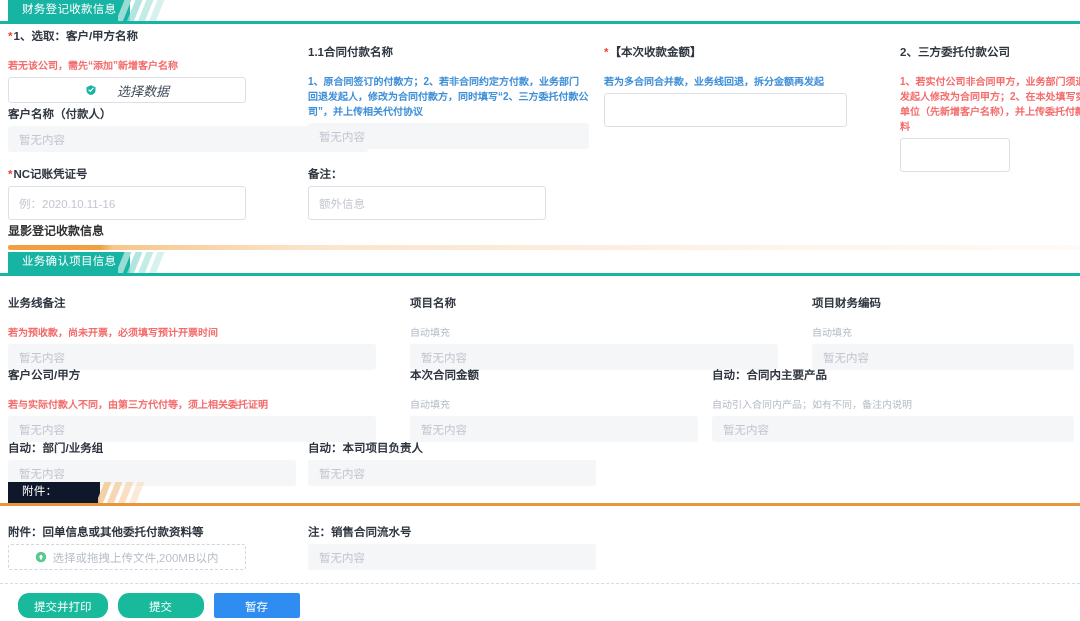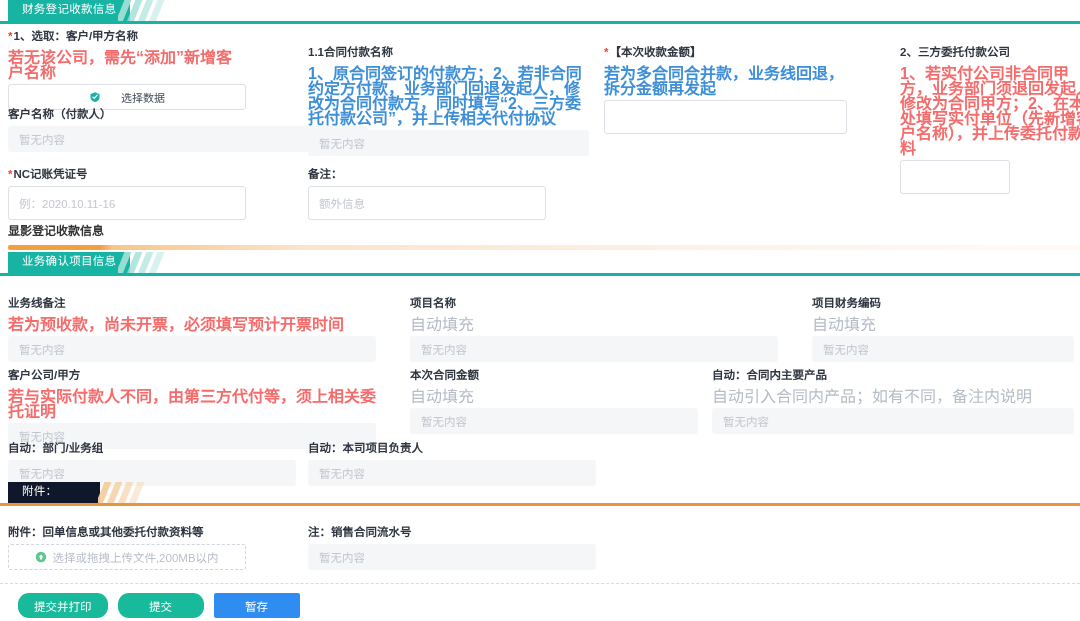--- a/index.html
+++ b/index.html
@@ -65,21 +65,21 @@
     border-radius: 2px;
   }
 
   .field { position: absolute; }
   .f-label {
     font-size: 11.5px; font-weight: bold; color: #2f3640;
     line-height: 16px; white-space: nowrap;
   }
   .f-label .req { color: #f04134; font-weight: bold; margin-right: 1px; }
   .f-hint {
-    font-size: 16px; line-height: 15px; margin-top: 6px;
+    font-size: 10px; line-height: 15px; margin-top: 14px;
     font-weight: bold;
   }
   .f-hint.red  { color: #f46c6c; }
   .f-hint.blue { color: #3d8fd8; }
   .f-hint.grey { color: #b5bcc6; font-weight: normal; }
 
   
   .f-ro {
     margin-top: 4px;
     height: 26px;
@@ -103,22 +103,23 @@
   }
   
   .f-pick {
     margin-top: 4px;
     height: 26px;
     background: #ffffff;
     border: 1px solid #dcdfe6;
     border-radius: 3px;
     display: flex; align-items: center; justify-content: center;
     gap: 20px;
-    font-size: 11px; color: #3f4a5a;
+    font-size: 13px; color: #3f4a5a;
     cursor: pointer;
+    font-style: italic;
   }
   .pick-ico { width: 12px; height: 12px; display:inline-block; }
 
   
   .f-upload {
     margin-top: 4px;
     height: 26px;
     background: #ffffff;
     border: 1px dashed #cfd6e0;
     border-radius: 3px;

